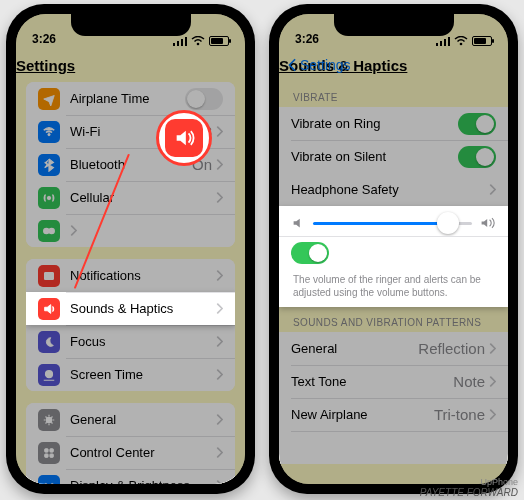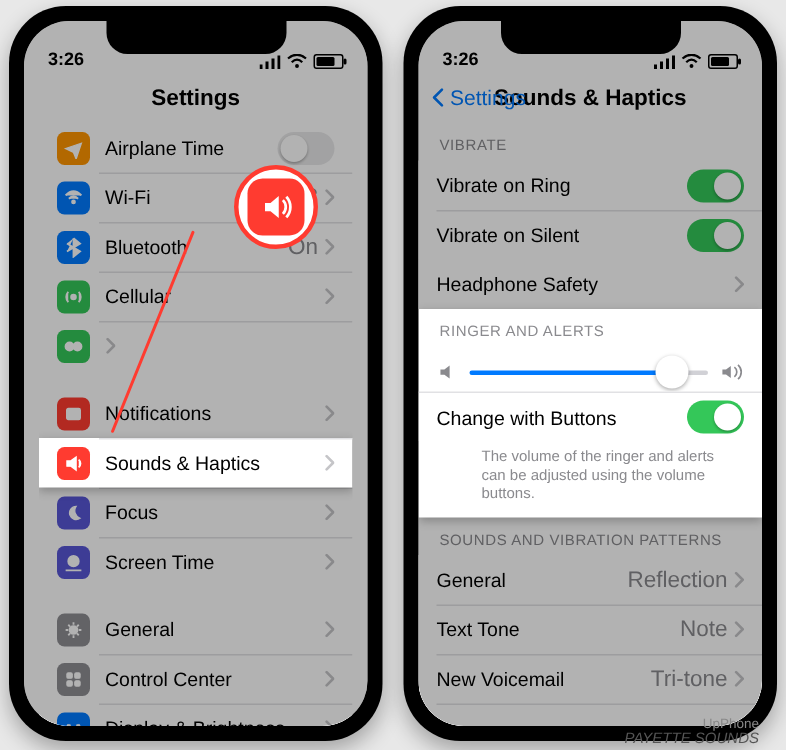--- a/index.html
+++ b/index.html
@@ -25,21 +25,21 @@
     height: 490px;
     background: #000;
     border-radius: 38px;
     padding: 10px;
     box-shadow: 0 6px 14px rgba(0,0,0,.3);
   }
   .screen {
     position: relative;
     width: 100%;
     height: 100%;
-    background: #ffffff;
+    background: #fef9c3;
     border-radius: 30px;
     overflow: hidden;
   }
   .notch {
     position: absolute;
     top: 0;
     left: 50%;
     transform: translateX(-50%);
     width: 120px;
     height: 22px;
@@ -71,25 +71,25 @@
   .wifi-ic { width:14px; height:10px; }
   .batt { width:20px; height:10px; border:1px solid #000; border-radius:2px; position:relative;}
   .batt::after { content:""; position:absolute; right:-3px; top:2px; width:2px; height:4px; background:#000; border-radius:1px;}
   .batt i { display:block; width:12px; height:6px; margin:1px; background:#000; border-radius:1px;}
 
   
   .navbar {
     height: 34px;
     display: flex;
     align-items: center;
-    justify-content: center;
     position:relative;
     font-size:15px;
     font-weight:600;
     color:#000;
+    text-decoration:underline;
   }
   .navbar .back {
     position:absolute; left:8px; top:0; bottom:0;
     display:flex; align-items:center;
     color:#007aff; font-size:14px; font-weight:400;
   }
   .navbar .back svg { width:10px; height:14px; margin-right:3px;}
 
   .content { position:absolute; left:0; right:0; top:68px; bottom:0; overflow:hidden;}
   .group-header {
@@ -97,21 +97,20 @@
     letter-spacing:.4px;
     color:#8a8a8e;
     text-transform:uppercase;
     padding:10px 14px 4px;
   }
   .group-footer {
     font-size:10px;
     color:#8a8a8e;
     padding:5px 14px 8px;
     line-height:1.25;
-    margin-left:28px;
   }
   .group { background:#fff; }
   .group.rounded { margin:0 10px; border-radius:8px; overflow:hidden;}
   .row {
     min-height:33px;
     display:flex;
     align-items:center;
     padding:0 12px;
     position:relative;
     background:#fff;
@@ -190,21 +189,21 @@
     position:relative;
   }
   .slider-thumb {
     position:absolute; top:50%; left:85%;
     transform:translate(-50%,-50%);
     width:22px;height:22px;border-radius:50%;
     background:#fff; box-shadow:0 1px 3px rgba(0,0,0,.35);
   }
 
   .watermark {
-    position:absolute; right:18px; bottom:2px;
+    position:absolute; right:6px; bottom:2px;
     font-size:10px; color:#555;
     text-align:right; line-height:1.05;
     font-style:italic;
     z-index:80;
   }
   .watermark .brand { display:block; font-style:normal; font-size:9px; color:#888;}
 
   .spacer { height:12px; }
 
   
@@ -478,35 +477,33 @@
         <div class="group">
           <div class="row nolefticon first">
             <span class="label">Headphone Safety</span>
             <svg class="chev" viewBox="0 0 8 12">
                 <path d="M2 1l5 5-5 5"></path>
               </svg>
           </div>
         </div>
 
         <div class="highlight-block">
-          <div class="group-header" style="color:#8a8a8e;">RINGER AND ALERTS</div>
           <div class="slider-row">
             <svg width="14" height="14" viewBox="0 0 16 16">
                 <path fill="#8a8a8e" d="M3 6v4h3l4 3V3L6 6z"></path>
               </svg>
             <div class="slider-track">
               <div class="slider-thumb"></div>
             </div>
             <svg width="16" height="14" viewBox="0 0 20 16">
                 <path fill="#8a8a8e" d="M2 6v4h3l4 3V3L5 6z"></path>
                 <path fill="none" stroke="#8a8a8e" stroke-width="1.4" d="M12 4a5 5 0 0 1 0 8M15 2a8 8 0 0 1 0 12"></path>
               </svg>
           </div>
           <div class="row nolefticon noline" style="border-top:1px solid #e1e1e4;">
-            <span class="label">Change with Buttons</span>
             <span class="toggle on">
                 <span class="knob"></span>
               </span>
           </div>
           <div class="group-footer">The volume of the ringer and alerts can be adjusted using the volume buttons.</div>
         </div>
 
         <div class="group-header">SOUNDS AND VIBRATION PATTERNS</div>
         <div class="group">
           <div class="row nolefticon first">
@@ -517,21 +514,21 @@
               </svg>
           </div>
           <div class="row nolefticon">
             <span class="label">Text Tone</span>
             <span class="detail">Note</span>
             <svg class="chev" viewBox="0 0 8 12">
                 <path d="M2 1l5 5-5 5"></path>
               </svg>
           </div>
           <div class="row nolefticon">
-            <span class="label">New Voicemail</span>
+            <span class="label">New Airplane</span>
             <span class="detail">Tri-tone</span>
             <svg class="chev" viewBox="0 0 8 12">
                 <path d="M2 1l5 5-5 5"></path>
               </svg>
           </div>
           <div class="row nolefticon">
             
             
             
           </div>
@@ -541,14 +538,14 @@
       </div>
 
       <div class="dim"></div>
     </div>
   </div>
 
 </div>
 
 <div class="watermark">
   <span class="brand">UpPhone</span>
-  <span>PAYETTE SOUNDS</span>
+  <span>PAYETTE FORWARD</span>
 </div>
 
 </body></html>

